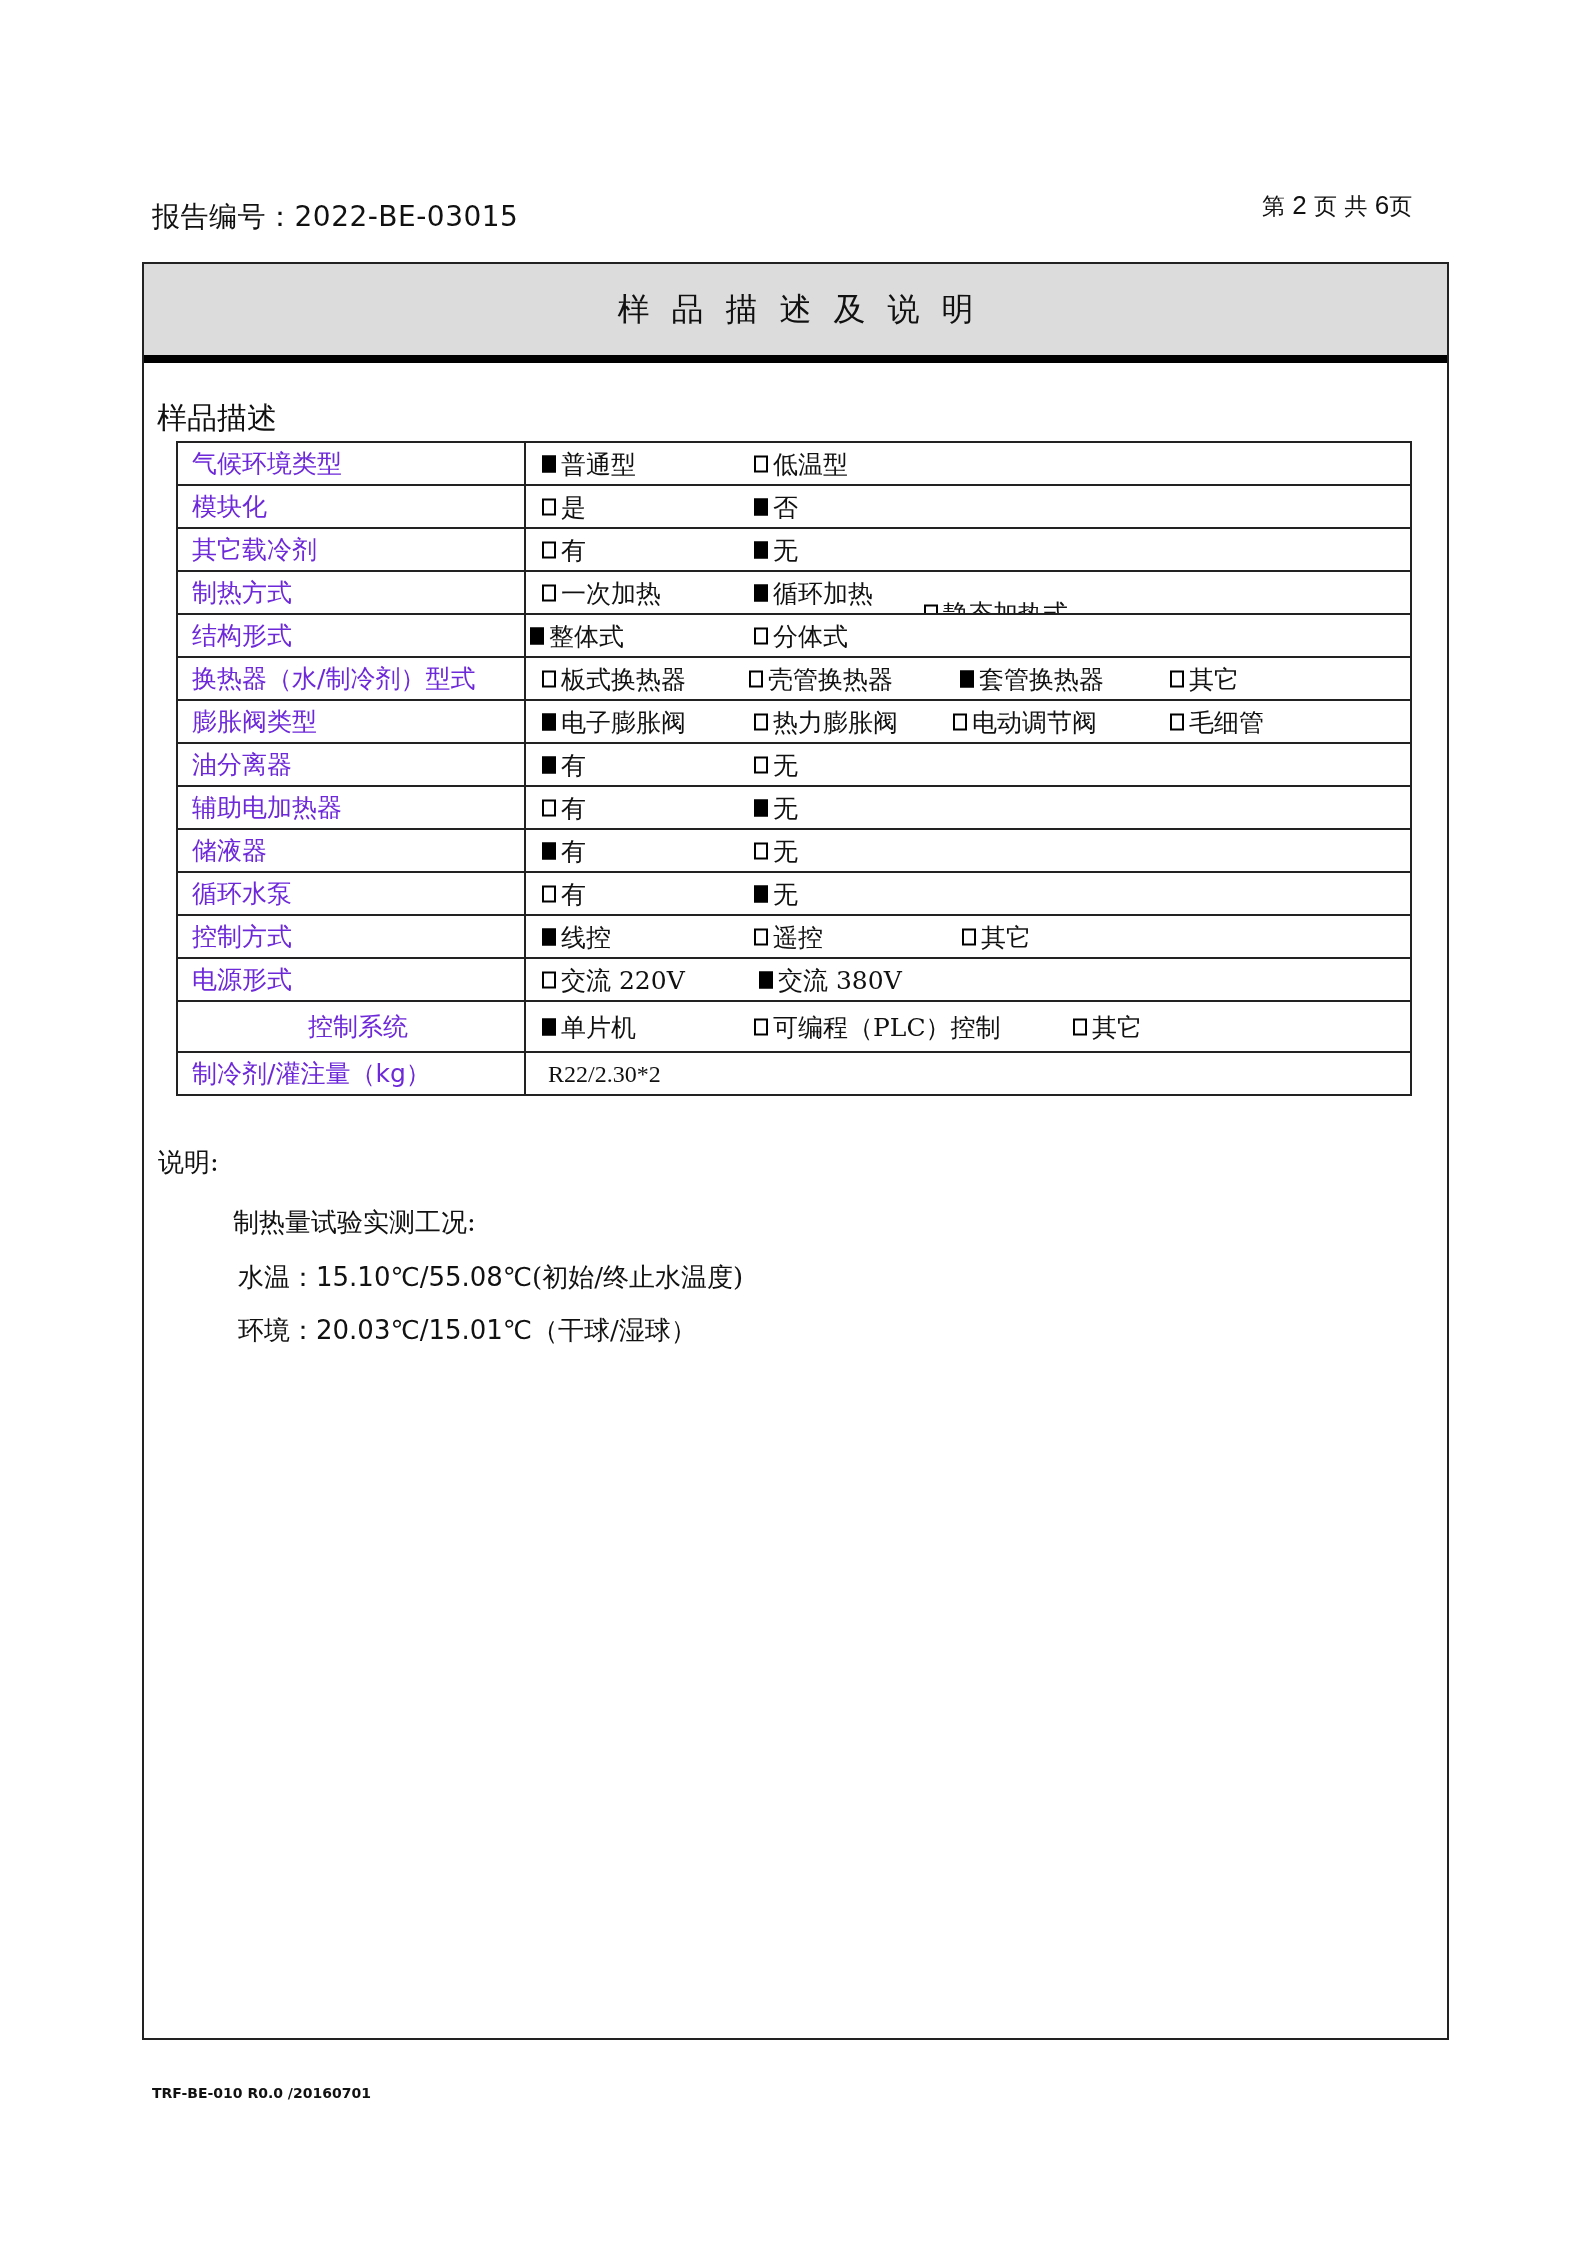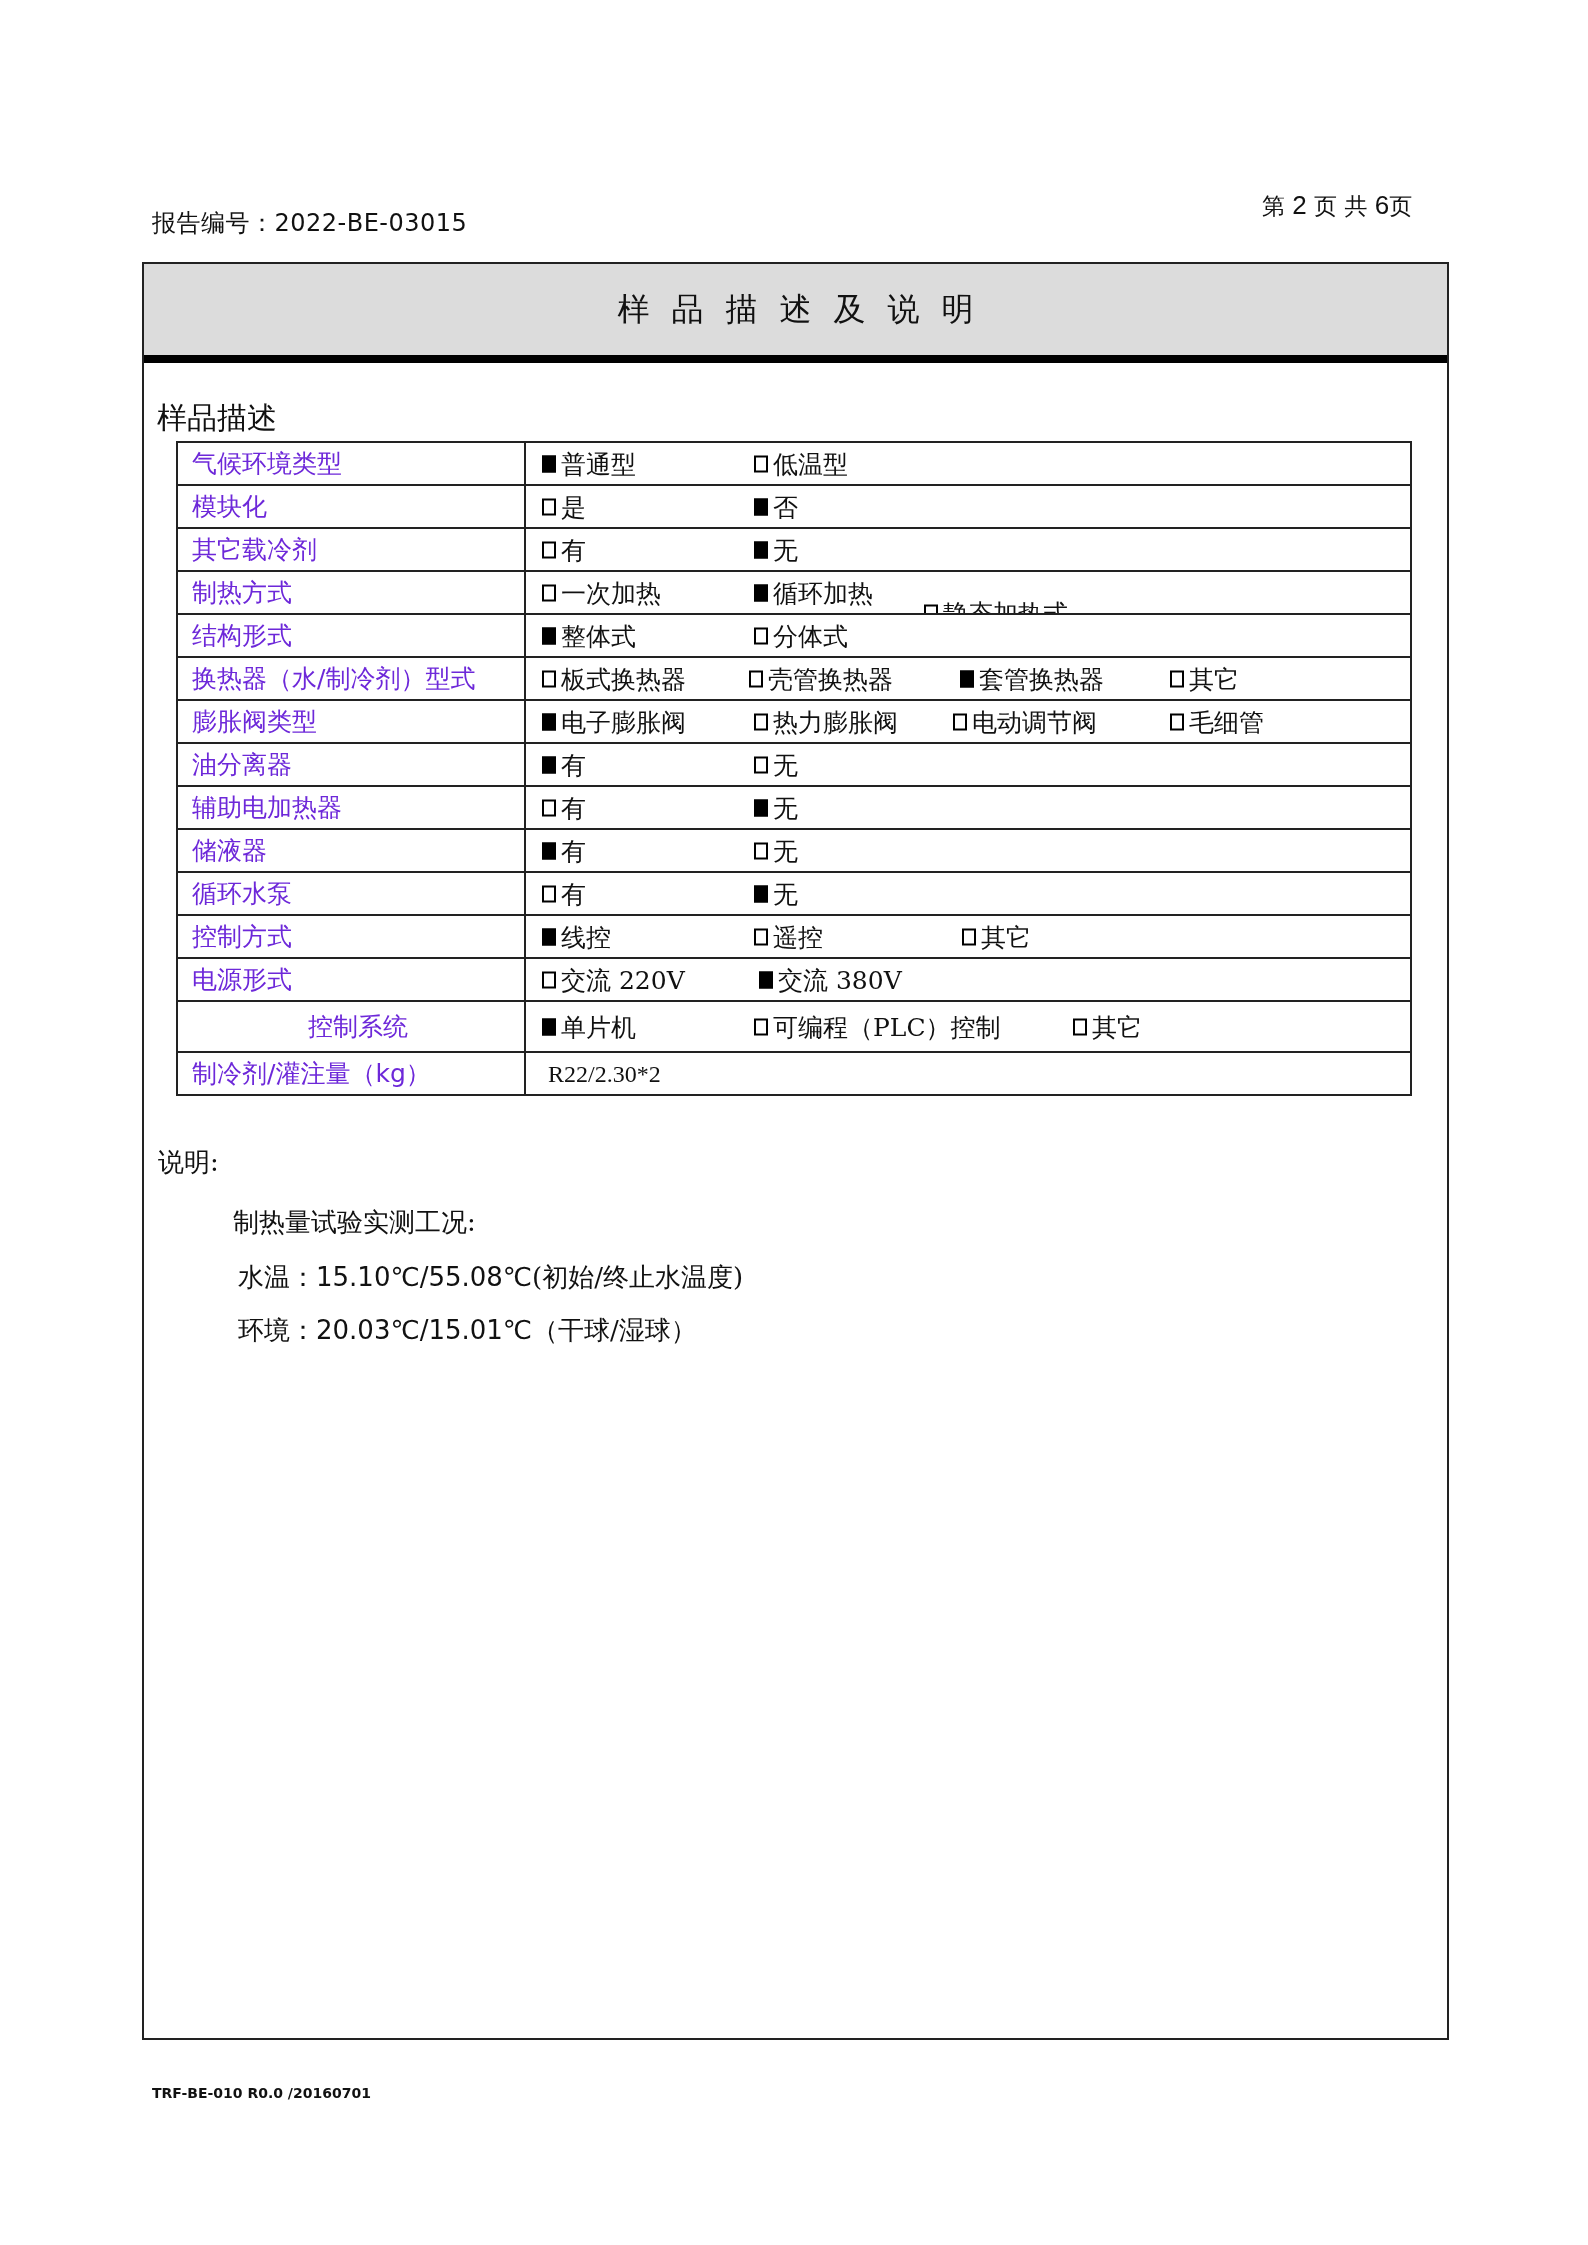--- a/index.html
+++ b/index.html
@@ -1,18 +1,18 @@
 <!DOCTYPE html>
 <html><head>
 <meta charset="utf-8">
 <style>
   html, body { margin:0; padding:0; background:#ffffff; }
   body { width:1588px; height:2245px; position:relative; overflow:hidden; color:#111; font-family:"DejaVu Sans", sans-serif; }
   .abs { position:absolute; }
-  .hdr-left { left:152px; top:208px; font-size:24px; line-height:30px; white-space:nowrap; letter-spacing:0.5px; }
+  .hdr-left { left:152px; top:202px; font-size:28px; line-height:30px; white-space:nowrap; letter-spacing:0.5px; }
   .hdr-left .num { font-family:"DejaVu Sans", sans-serif; }
   .hdr-right { left:1262px; top:190px; font-size:23px; line-height:30px; white-space:nowrap; }
   .hdr-right .pg { font-size:26px; font-family:"Liberation Sans", sans-serif; }
   .frame { left:142px; top:262px; width:1303px; height:1774px; border:2px solid #222; box-sizing:content-box; }
   .title-band { position:absolute; left:0; top:0; right:0; height:91px; background:#dcdcdc; border-bottom:8px solid #000000; display:flex; align-items:center; justify-content:center; }
   .title-band span { font-family:"DejaVu Serif", serif; font-size:32px; letter-spacing:22px; padding-left:22px; }
   .sec-heading { left:157px; top:400px; font-size:30px; line-height:36px; font-family:"DejaVu Sans", sans-serif; }
   table.spec { position:absolute; left:176px; top:441px; width:1236px; border-collapse:collapse; table-layout:fixed; }
   table.spec td { border:2px solid #222; padding:0; height:41px; font-size:25px; font-family:"DejaVu Sans", sans-serif; vertical-align:middle; white-space:nowrap; overflow:hidden; }
   table.spec td.lbl { width:348px; padding-left:14px; box-sizing:border-box; color:#6d28d9; }
@@ -102,21 +102,21 @@
           </span>
           <span class="opt" style="left: 398px; margin-top: 20px;">
             <span class="box"></span>
             <span>静态加热式</span>
           </span>
         </td>
       </tr>
       <tr>
         <td class="lbl">结构形式</td>
         <td class="val">
-          <span class="opt" style="left: 16px;">
+          <span class="opt" style="left: 4px;">
             <span class="box on"></span>
             <span>整体式</span>
           </span>
           <span class="opt" style="left: 228px;">
             <span class="box"></span>
             <span>分体式</span>
           </span>
         </td>
       </tr>
       <tr>

